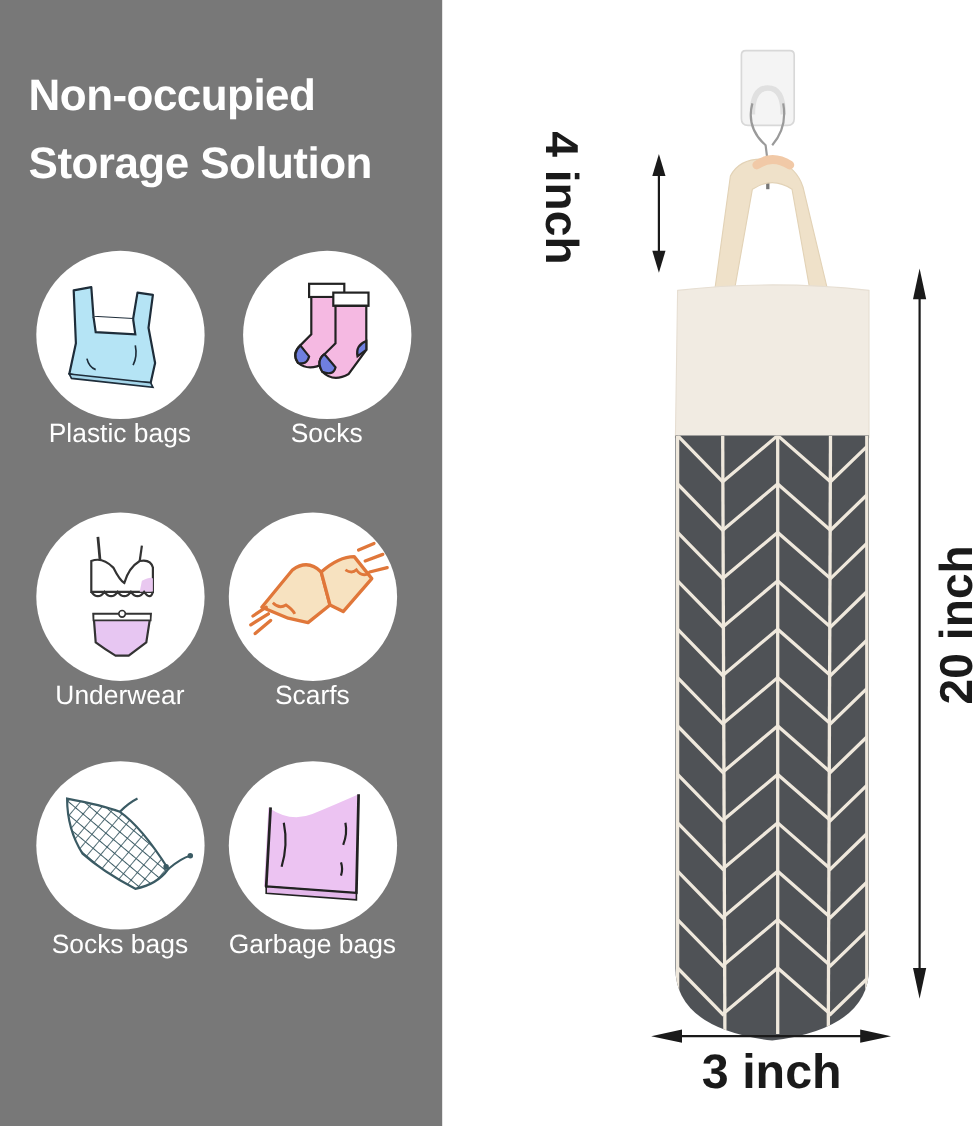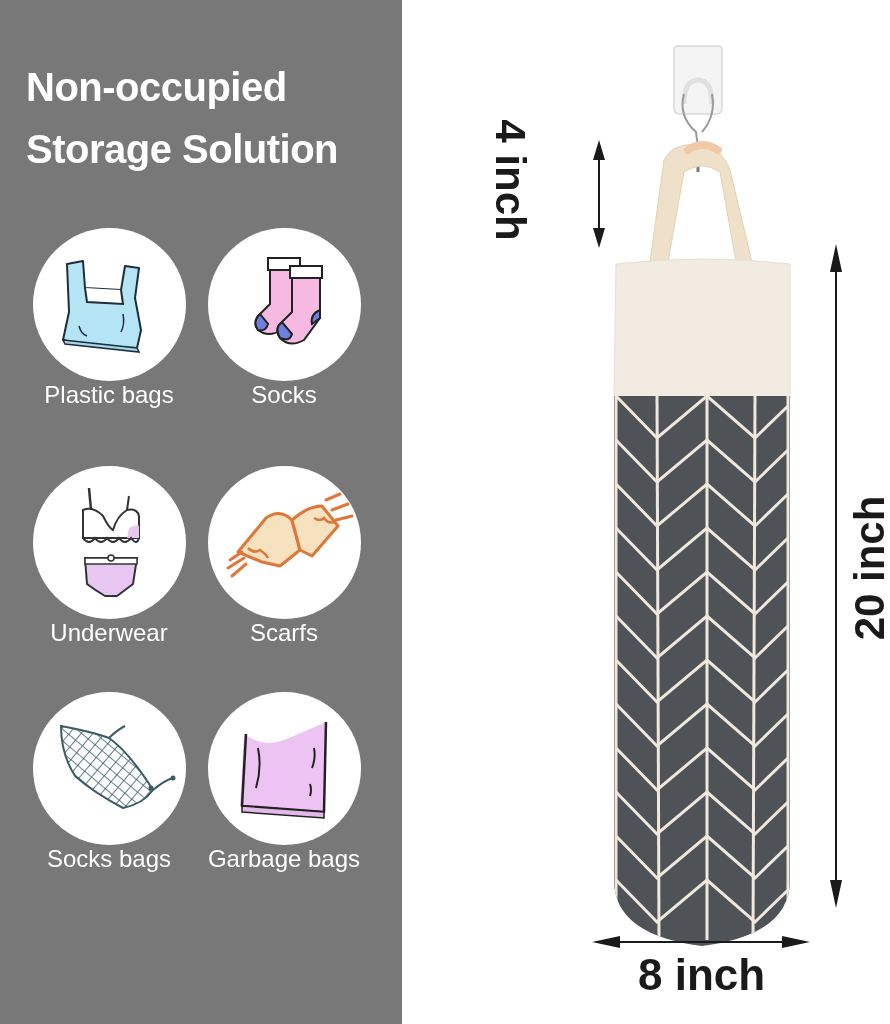--- a/index.html
+++ b/index.html
@@ -28,21 +28,21 @@
         <path d="M34 36 L50 33 L52 60 L88 62 L92 38 L106 40 L102 70 L108 102 L104 120 L56 118 L30 112 L36 84 Z" fill="#b5e4f5" stroke="#1e2d3a" stroke-width="2" stroke-linejoin="round"></path>
         <path d="M52 60 L54 74 L90 76 L88 62" fill="#ffffff" stroke="#1e2d3a" stroke-width="2"></path>
         <path d="M30 112 L104 120 L106 124 L32 116 Z" fill="#a5d6ea" stroke="#1e2d3a" stroke-width="1.5"></path>
         <path d="M46 98 Q48 106 54 108" fill="none" stroke="#1e2d3a" stroke-width="1.5"></path>
         <path d="M90 86 Q92 96 88 104" fill="none" stroke="#1e2d3a" stroke-width="1.5"></path>
       </svg>
     </div>
     <div class="label">Plastic bags</div>
   </div>
 
-  <div class="item" style="left:189px;top:228px;">
+  <div class="item" style="left:202px;top:228px;">
     <div class="circle">
       <svg viewBox="0 0 153 153">
         <rect x="60" y="30" width="32" height="12" fill="#fff" stroke="#222" stroke-width="2"></rect>
         <path d="M62 42 L90 42 L90 82 L74 102 Q60 110 50 102 Q44 94 52 86 L62 76 Z" fill="#f5b9e2" stroke="#222" stroke-width="2"></path>
         <path d="M50 102 Q44 94 52 86 L60 96 Q58 104 50 102 Z" fill="#6f7fe0" stroke="#222" stroke-width="2"></path>
         <rect x="82" y="38" width="32" height="12" fill="#fff" stroke="#222" stroke-width="2"></rect>
         <path d="M84 50 L112 50 L112 90 L96 112 Q82 120 72 110 Q66 100 74 94 L84 84 Z" fill="#f5b9e2" stroke="#222" stroke-width="2"></path>
         <path d="M72 110 Q66 100 74 94 L84 106 Q82 114 72 110 Z" fill="#6f7fe0" stroke="#222" stroke-width="2"></path>
         <path d="M112 82 Q102 86 104 96 L112 90 Z" fill="#6f7fe0" stroke="#222" stroke-width="2"></path>
       </svg>
@@ -165,14 +165,14 @@
       <polygon points="836,244 830,272 842,272" stroke="none"></polygon>
       <polygon points="836,908 830,880 842,880" stroke="none"></polygon>
       <line x1="606" y1="942" x2="800" y2="942" stroke-width="2"></line>
       <polygon points="592,942 620,936 620,948" stroke="none"></polygon>
       <polygon points="810,942 782,936 782,948" stroke="none"></polygon>
     </g>
   </svg>
 
   <div class="dim-text" style="left:108px;top:180px;font-size:42px;transform:translate(-50%,-50%) rotate(90deg);transform-origin:center;white-space:nowrap;">4 inch</div>
   <div class="dim-text" style="left:468px;top:568px;font-size:42px;transform:translate(-50%,-50%) rotate(-90deg);transform-origin:center;white-space:nowrap;">20 inch</div>
-  <div class="dim-text" style="left:236px;top:950px;font-size:44px;white-space:nowrap;">8 inch</div>
+  <div class="dim-text" style="left:236px;top:950px;font-size:44px;white-space:nowrap;">3 inch</div>
 </div>
 
 </body></html>

